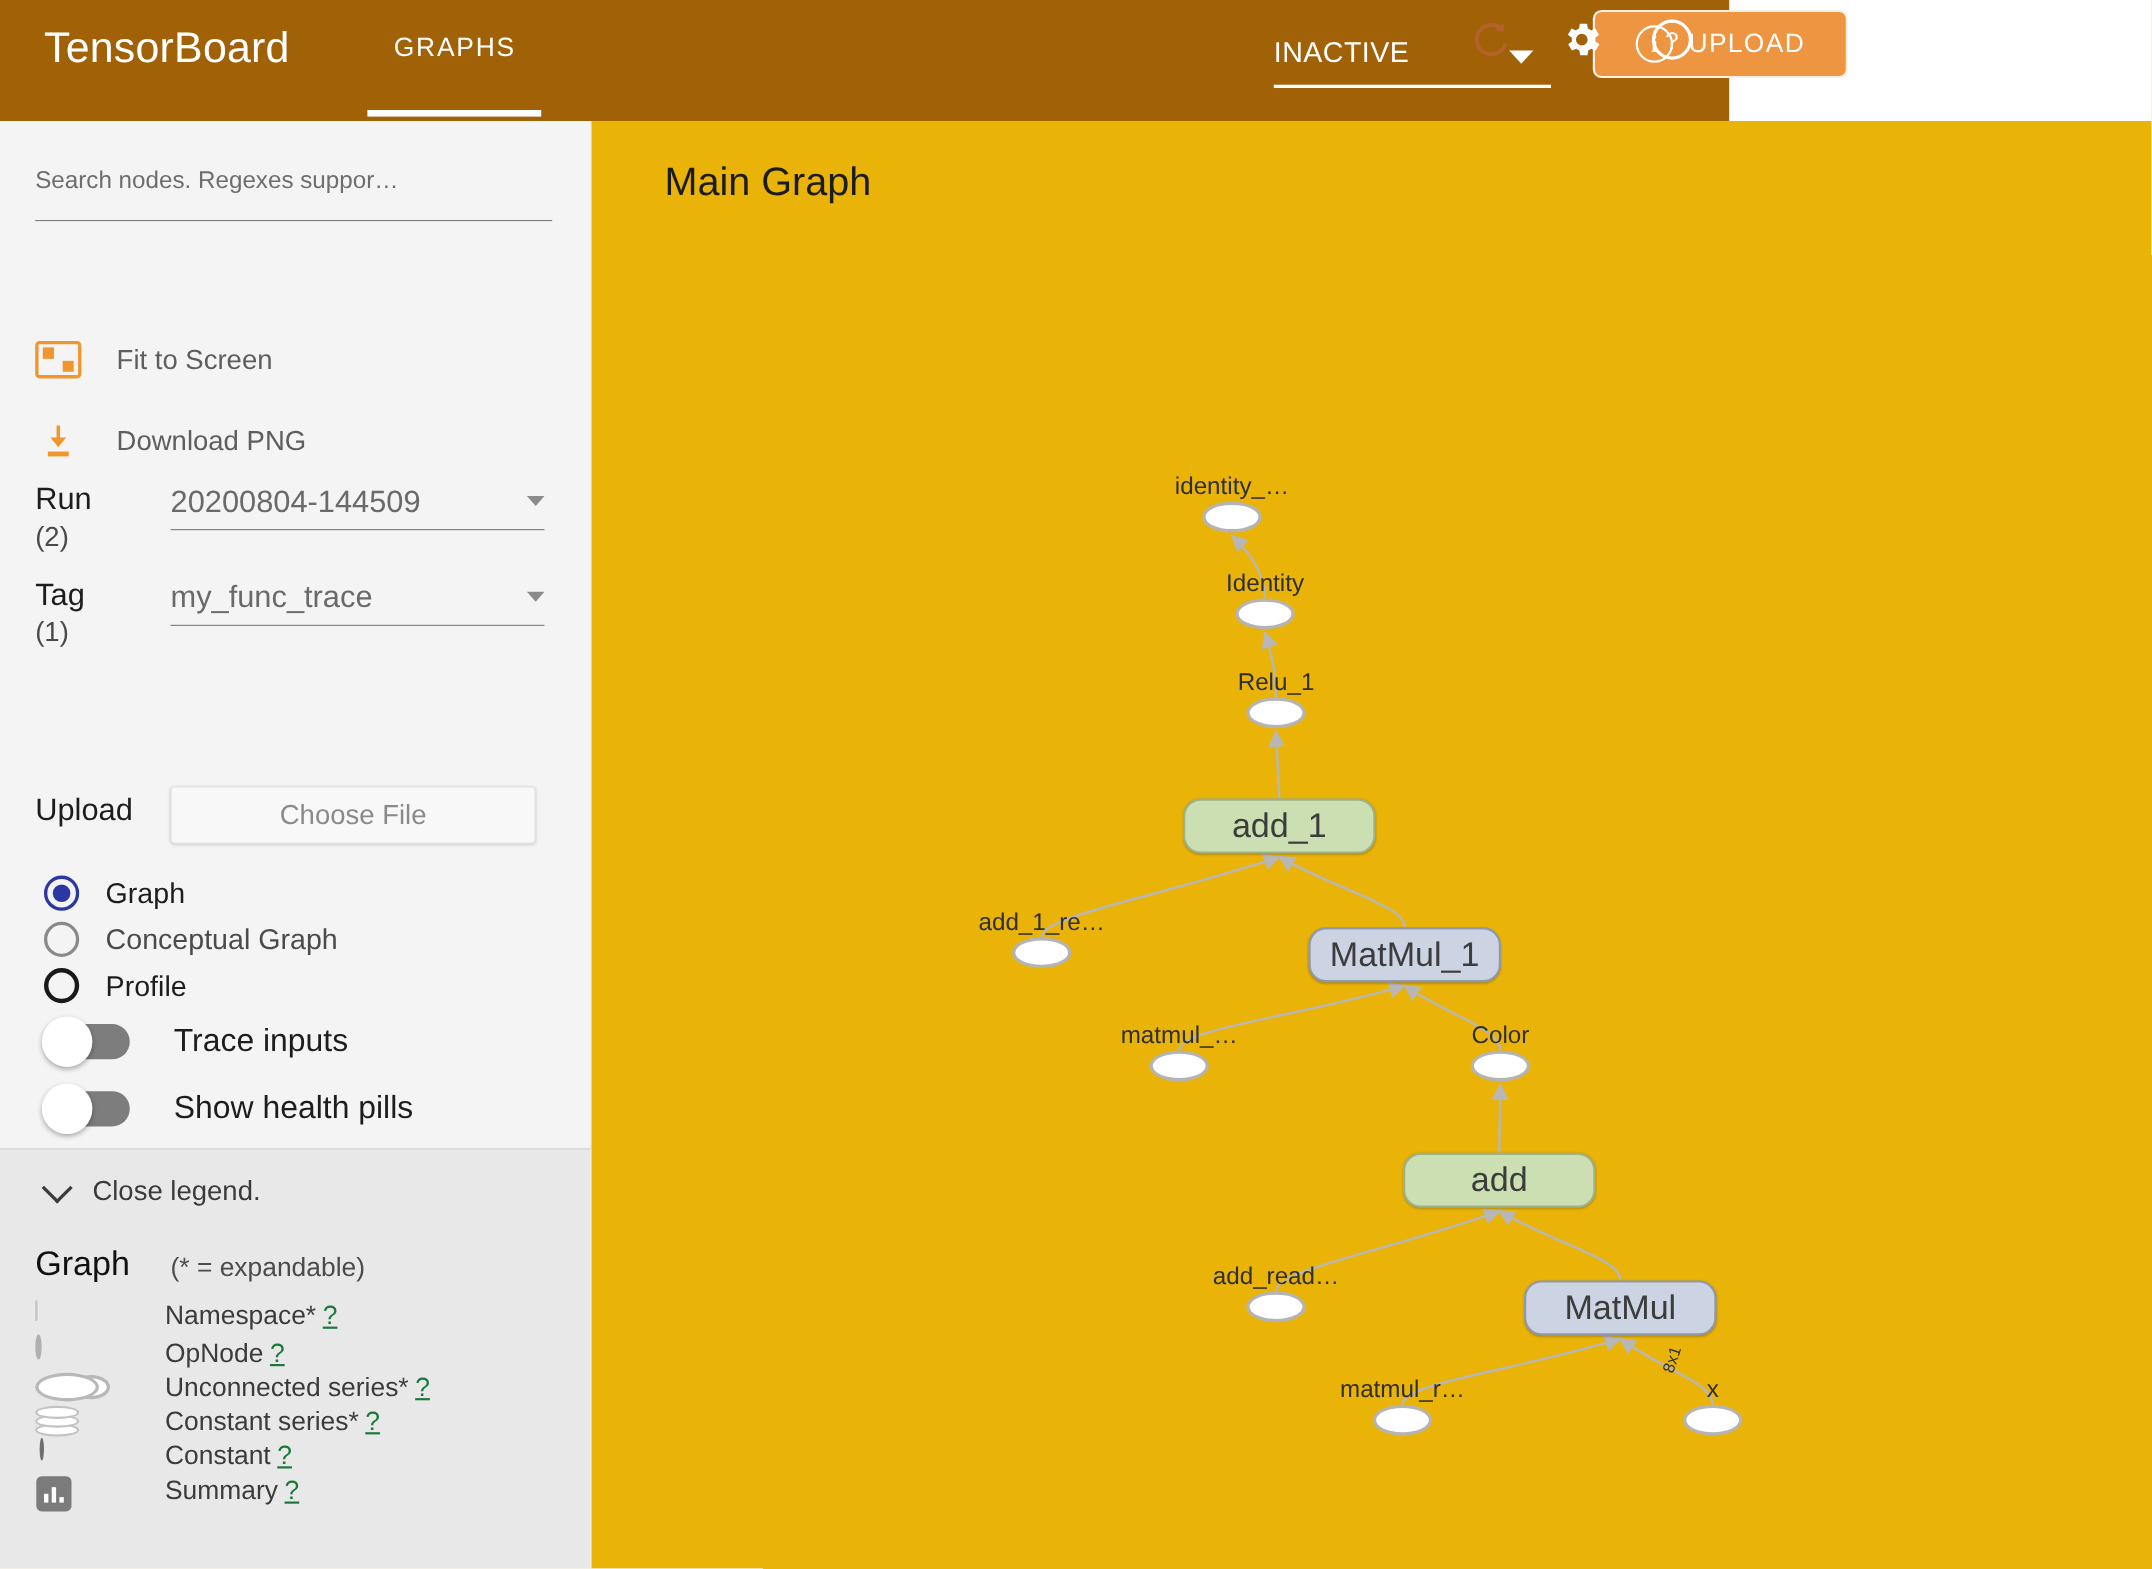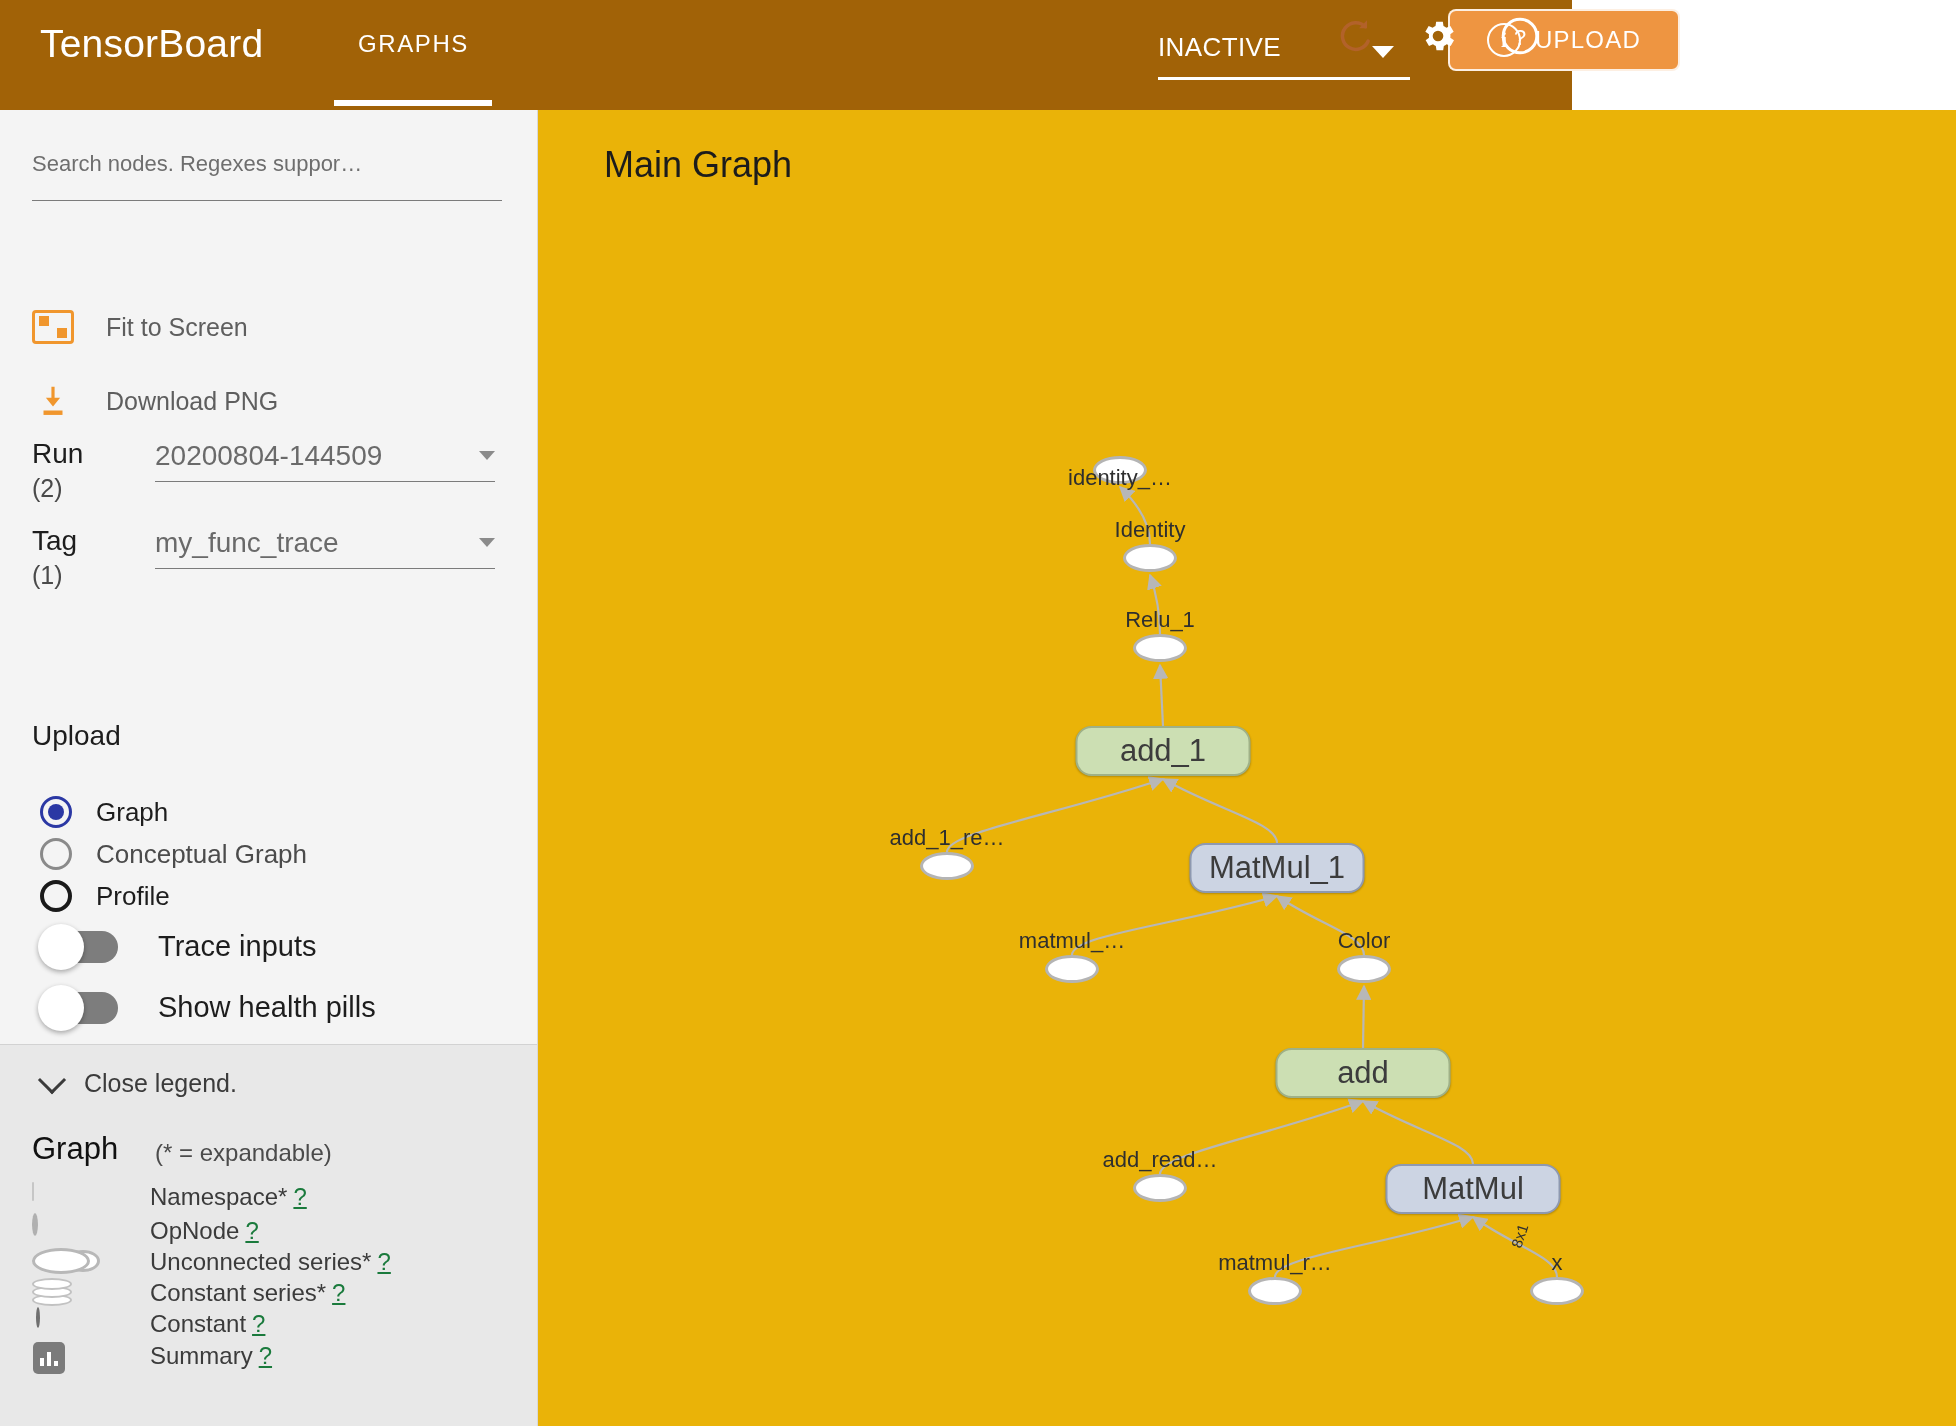--- a/index.html
+++ b/index.html
@@ -347,20 +347,21 @@
       <div class="field-sub">(1)</div>
     </div>
     <div class="field-select" style="left:155px; top:407px">
       <span class="val">my_func_trace</span>
       <span class="sel-caret"></span>
     </div>
 
     <div class="field-row" style="top:610px">
       <div class="field-label">Upload</div>
     </div>
+    <div class="choose-file">Choose File</div>
 
     <div class="radio-row" style="top:686px">
       <span class="radio sel"></span>
       <span class="radio-label active">Graph</span>
     </div>
     <div class="radio-row" style="top:728px">
       <span class="radio"></span>
       <span class="radio-label">Conceptual Graph</span>
     </div>
     <div class="radio-row" style="top:770px">
@@ -466,21 +467,21 @@
           <path d="M 825 938 L 826 876" fill="none" stroke="#b7b7b7" stroke-width="2.2" marker-end="url(#arrow)"></path>
           <path d="M 622 1064 C 622 1044, 723.5 1027.5, 825 991" fill="none" stroke="#b7b7b7" stroke-width="2.2" marker-end="url(#arrow)"></path>
           <path d="M 935 1054 C 935 1034, 880 1022.5, 825 991" fill="none" stroke="#b7b7b7" stroke-width="2.2" marker-end="url(#arrow)"></path>
           <path d="M 737 1167 C 737 1147, 836 1137, 935 1107" fill="none" stroke="#b7b7b7" stroke-width="2.2" marker-end="url(#arrow)"></path>
           <path d="M 1019 1167 C 1019 1147, 977 1137, 935 1107" fill="none" stroke="#b7b7b7" stroke-width="2.2" marker-end="url(#arrow)"></path>
           <text x="983" y="1139" font-size="15" fill="#2f2f2f" font-family="&quot;Liberation Sans&quot;, sans-serif" transform="rotate(-72 983 1139)">8x1</text>
         </g>
     </svg>
     <div id="node-layer">
         <div class="op-ellipse" style="left: 582px; top: 360px; width: 54px; height: 28px;"></div>
-        <div class="op-label" style="left: 582px; top: 332px; margin-top: 36px;">identity_…</div>
+        <div class="op-label" style="left: 582px; top: 332px;">identity_…</div>
         <div class="op-ellipse" style="left: 612px; top: 448px; width: 54px; height: 28px;"></div>
         <div class="op-label" style="left: 612px; top: 420px;">Identity</div>
         <div class="op-ellipse" style="left: 622px; top: 538px; width: 54px; height: 28px;"></div>
         <div class="op-label" style="left: 622px; top: 510px;">Relu_1</div>
         <div class="op-ellipse" style="left: 409px; top: 756px; width: 54px; height: 28px;"></div>
         <div class="op-label" style="left: 409px; top: 728px;">add_1_re…</div>
         <div class="op-ellipse" style="left: 534px; top: 859px; width: 54px; height: 28px;"></div>
         <div class="op-label" style="left: 534px; top: 831px;">matmul_…</div>
         <div class="op-ellipse" style="left: 826px; top: 859px; width: 54px; height: 28px;"></div>
         <div class="op-label" style="left: 826px; top: 831px;">Color</div>

